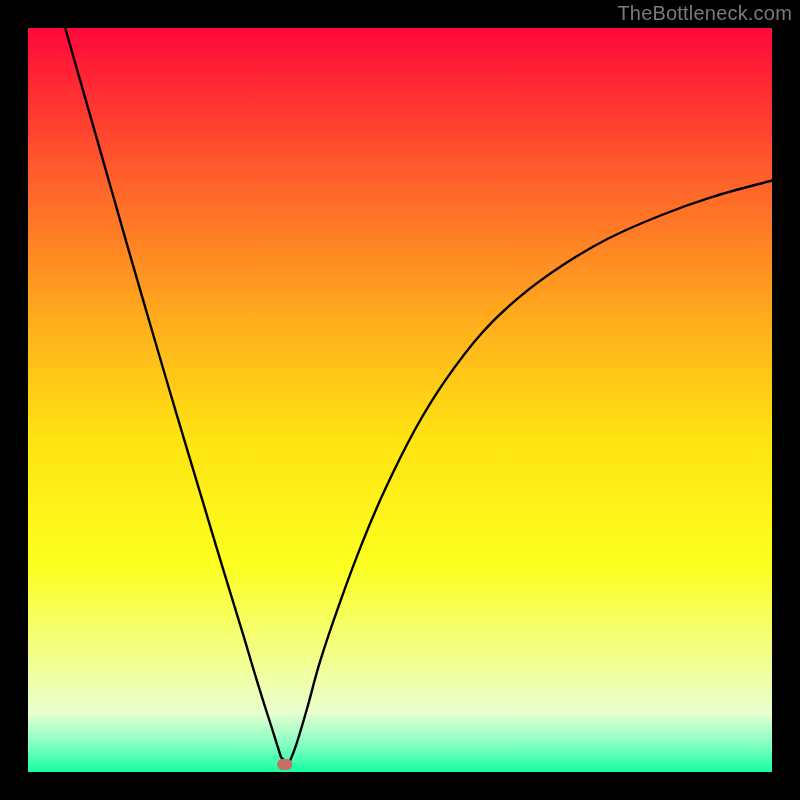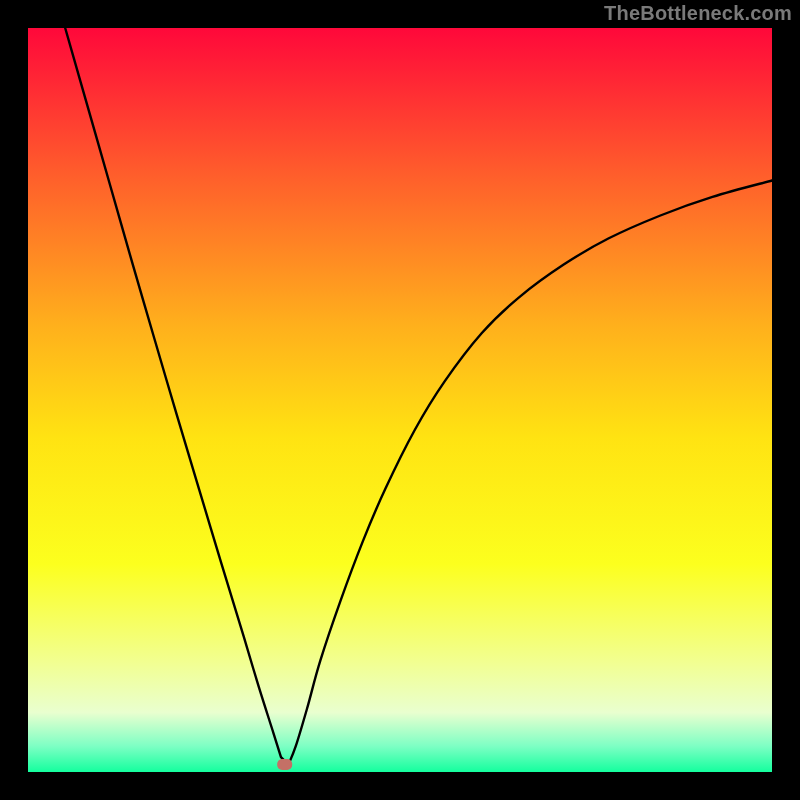--- a/index.html
+++ b/index.html
@@ -15,21 +15,21 @@
     position: relative;
     width: 800px;
     height: 800px;
   }
   .watermark {
     position: absolute;
     top: 2px;
     right: 8px;
     color: #7a7a7a;
     font-size: 20px;
-    font-weight: 700;
+    font-weight: 400;
     letter-spacing: 0.2px;
     z-index: 50;
     pointer-events: none;
   }
   svg {
     position: absolute;
     top: 0;
     left: 0;
   }
 </style>

